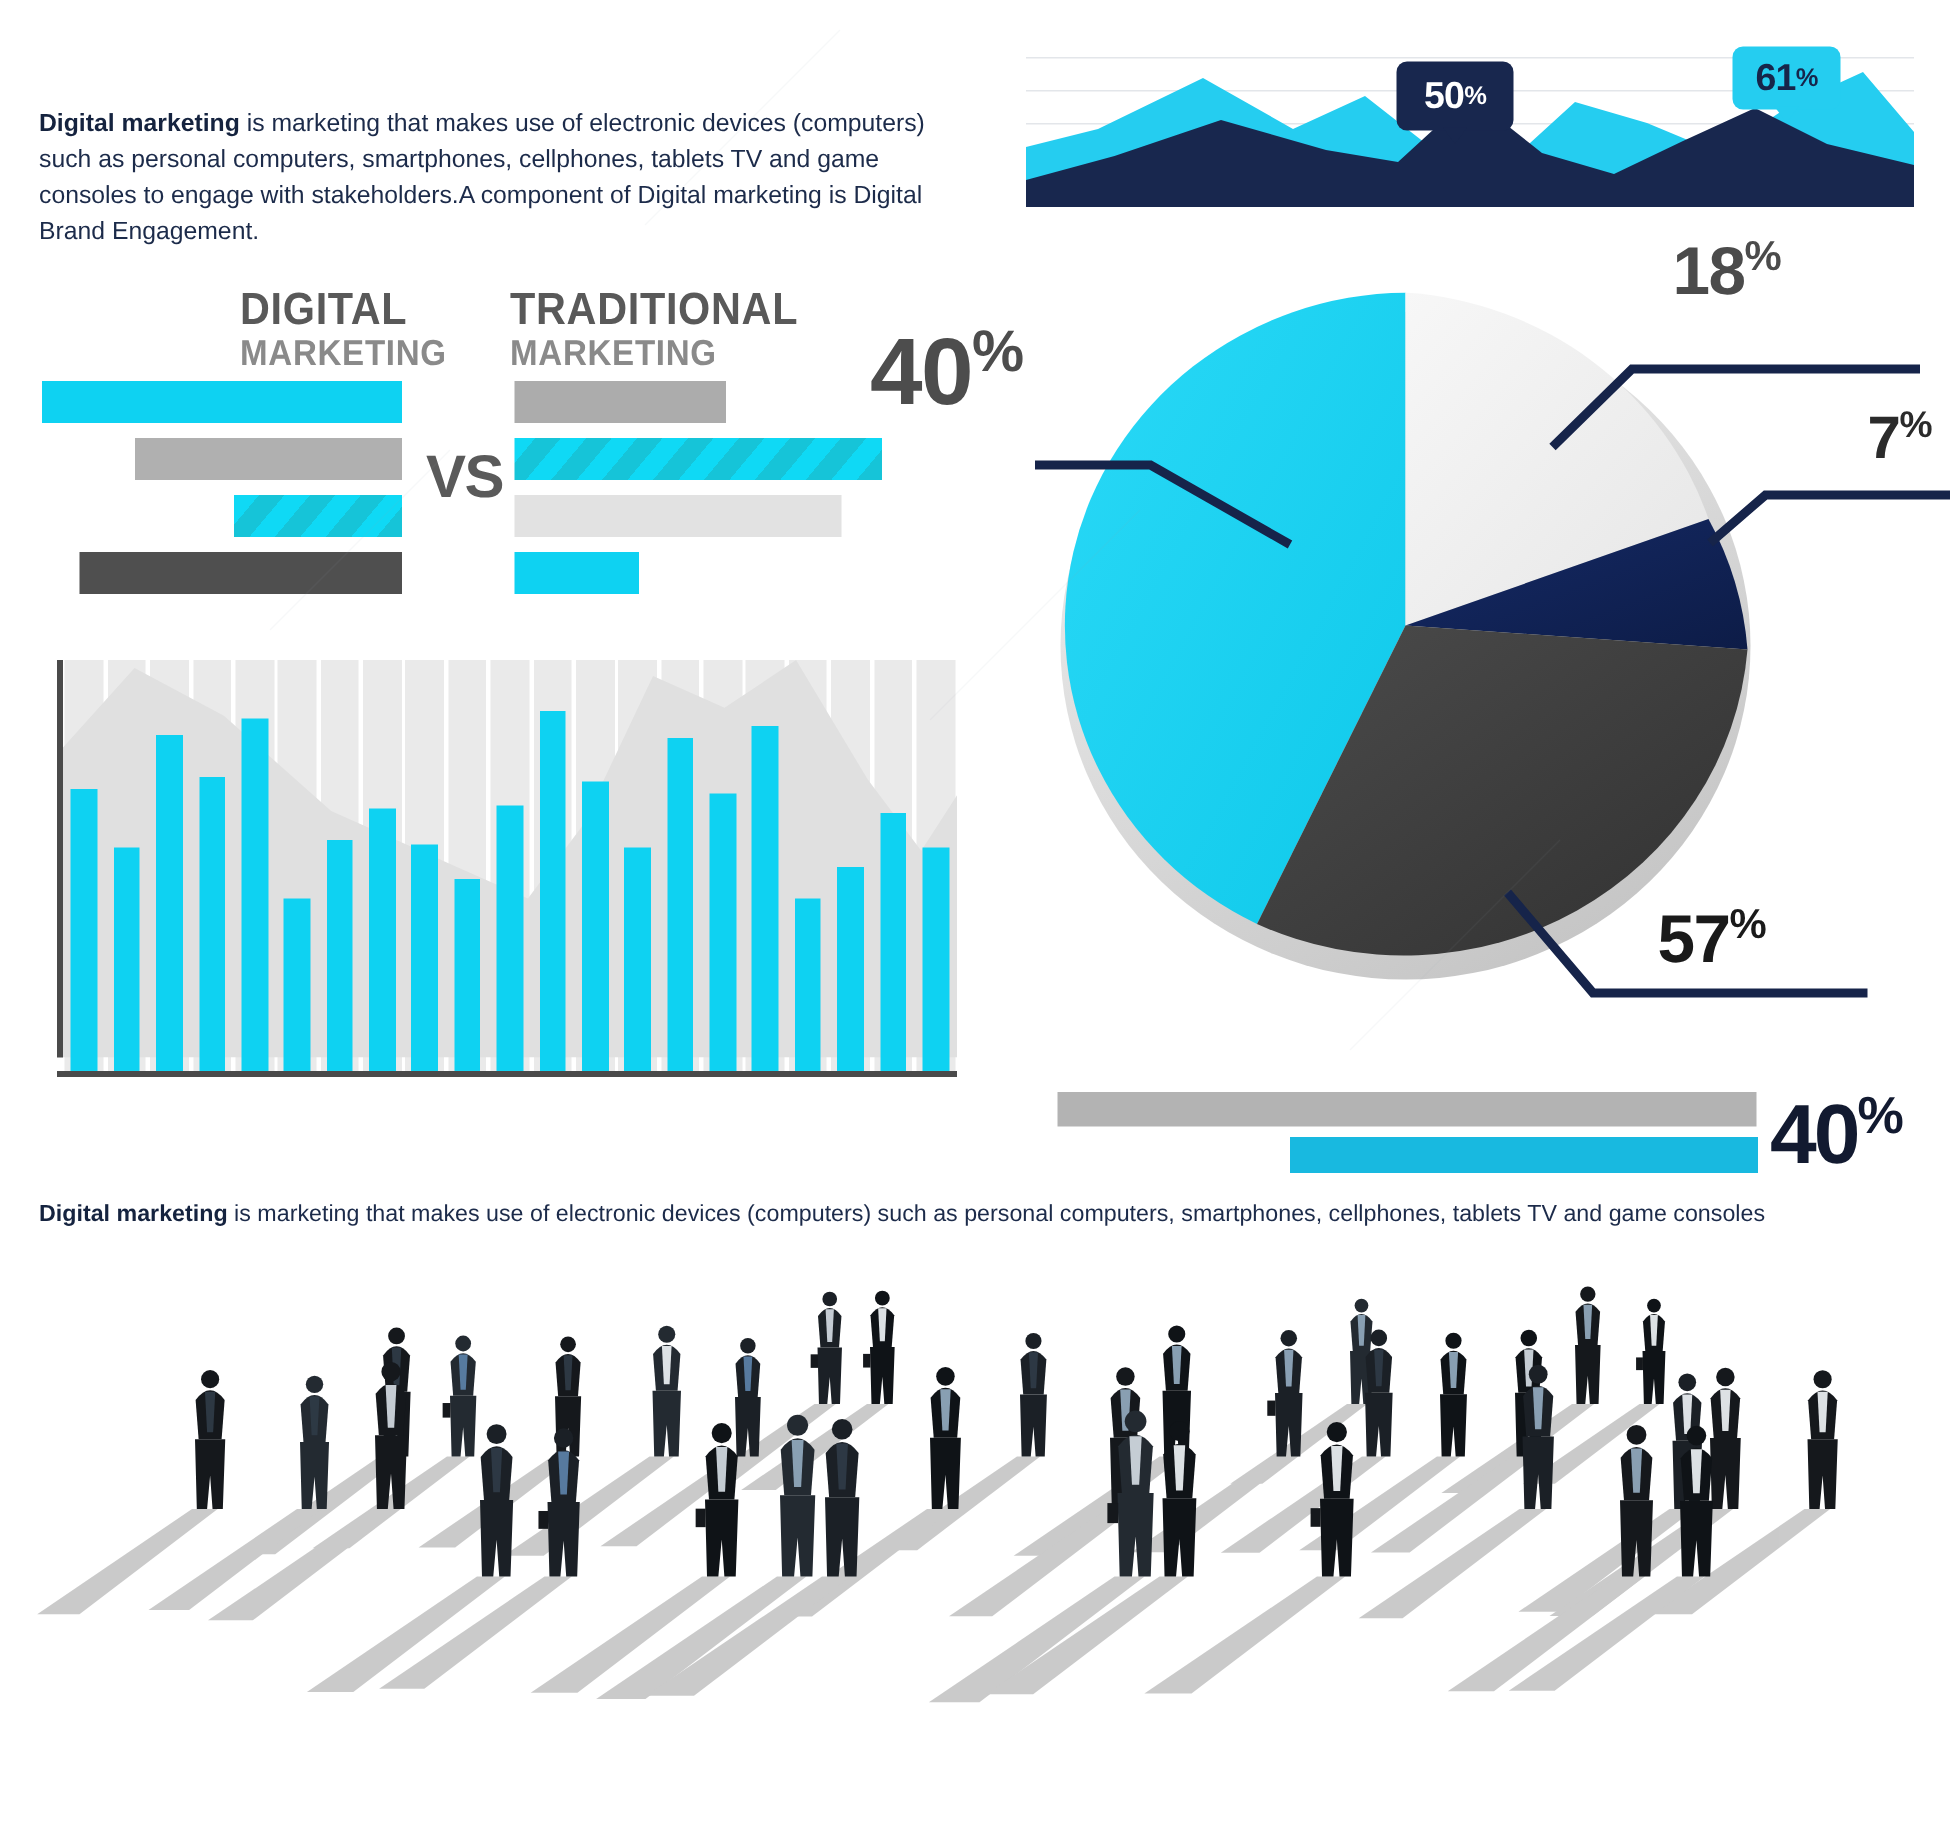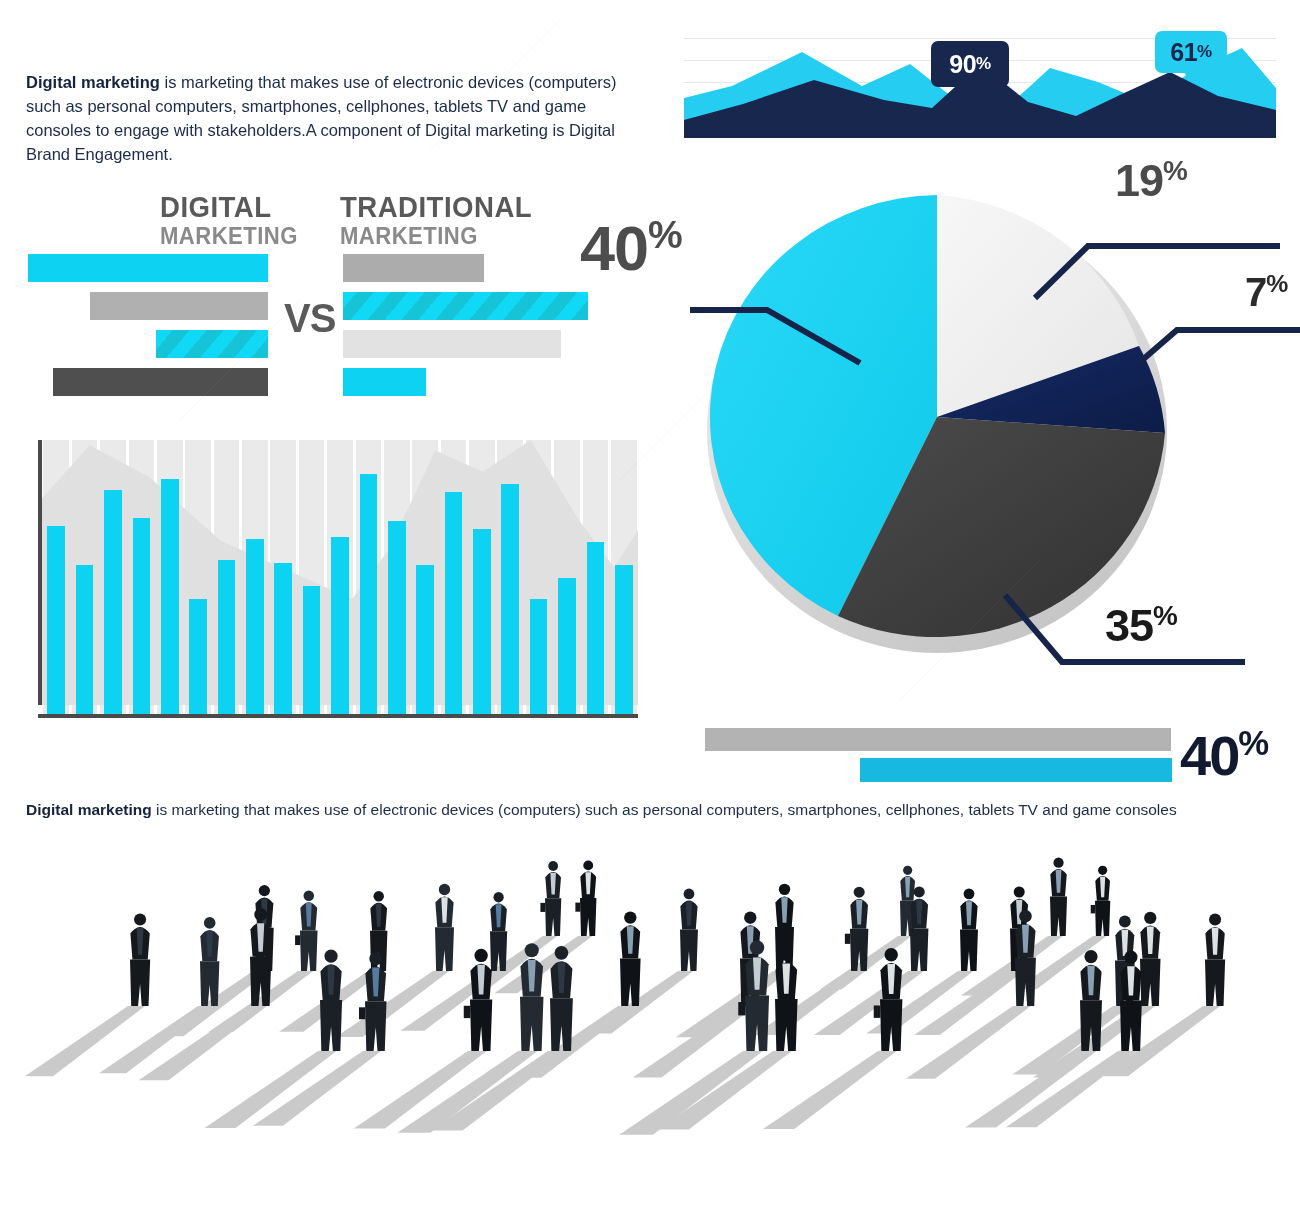--- a/index.html
+++ b/index.html
@@ -151,21 +151,21 @@
     <svg width="592" height="116" viewBox="0 0 592 116">
 
       <path d="M0,74 L48,62 L118,28 L178,62 L226,40 L272,76 L320,86 L366,44 L414,58 L462,78 L510,46 L558,24 L592,64 L592,112 L0,112 Z" fill="#25cdf0"></path>
 
       <path d="M0,96 L59,80 L130,56 L200,76 L248,84 L296,40 L344,78 L392,92 L438,70 L486,48 L534,72 L592,86 L592,112 L0,112 Z" fill="#18274e"></path>
       <rect x="0" y="110" width="592" height="4" fill="#18274e"></rect>
     </svg>
   </div>
 
   <div class="badge" id="badge-50">
-    <span>90</span>
+    <span>50</span>
       <span class="pct">%</span>
   </div>
   <div class="badge" id="badge-92">
     <span>61</span>
       <span class="pct">%</span>
   </div>
 
   <div id="vs-block">
 
     <div class="vs-heading" id="heading-digital">
@@ -289,27 +289,27 @@
       <polyline points="5,62 42,30 172,30" fill="none" stroke="#16244a" stroke-width="6"></polyline>
     </svg>
     <svg class="leader" style="left:310px;top:440px;" width="250" height="110">
       <polyline points="5,5 62,72 245,72" fill="none" stroke="#16244a" stroke-width="6"></polyline>
     </svg>
 
     <div class="pie-label" id="label-40">
       <span>40</span><span class="pct">%</span>
     </div>
     <div class="pie-label" id="label-18">
-      <span>19</span><span class="pct">%</span>
+      <span>18</span><span class="pct">%</span>
     </div>
     <div class="pie-label" id="label-7">
       <span>7</span><span class="pct">%</span>
     </div>
     <div class="pie-label" id="label-35">
-      <span>35</span><span class="pct">%</span>
+      <span>57</span><span class="pct">%</span>
     </div>
   </div>
 
   <div id="bottom-bars">
     <div id="bb-gray"></div>
     <div id="bb-cyan"></div>
     <div id="bb-label">
       <span>40</span><span class="pct">%</span>
     </div>
   </div>

